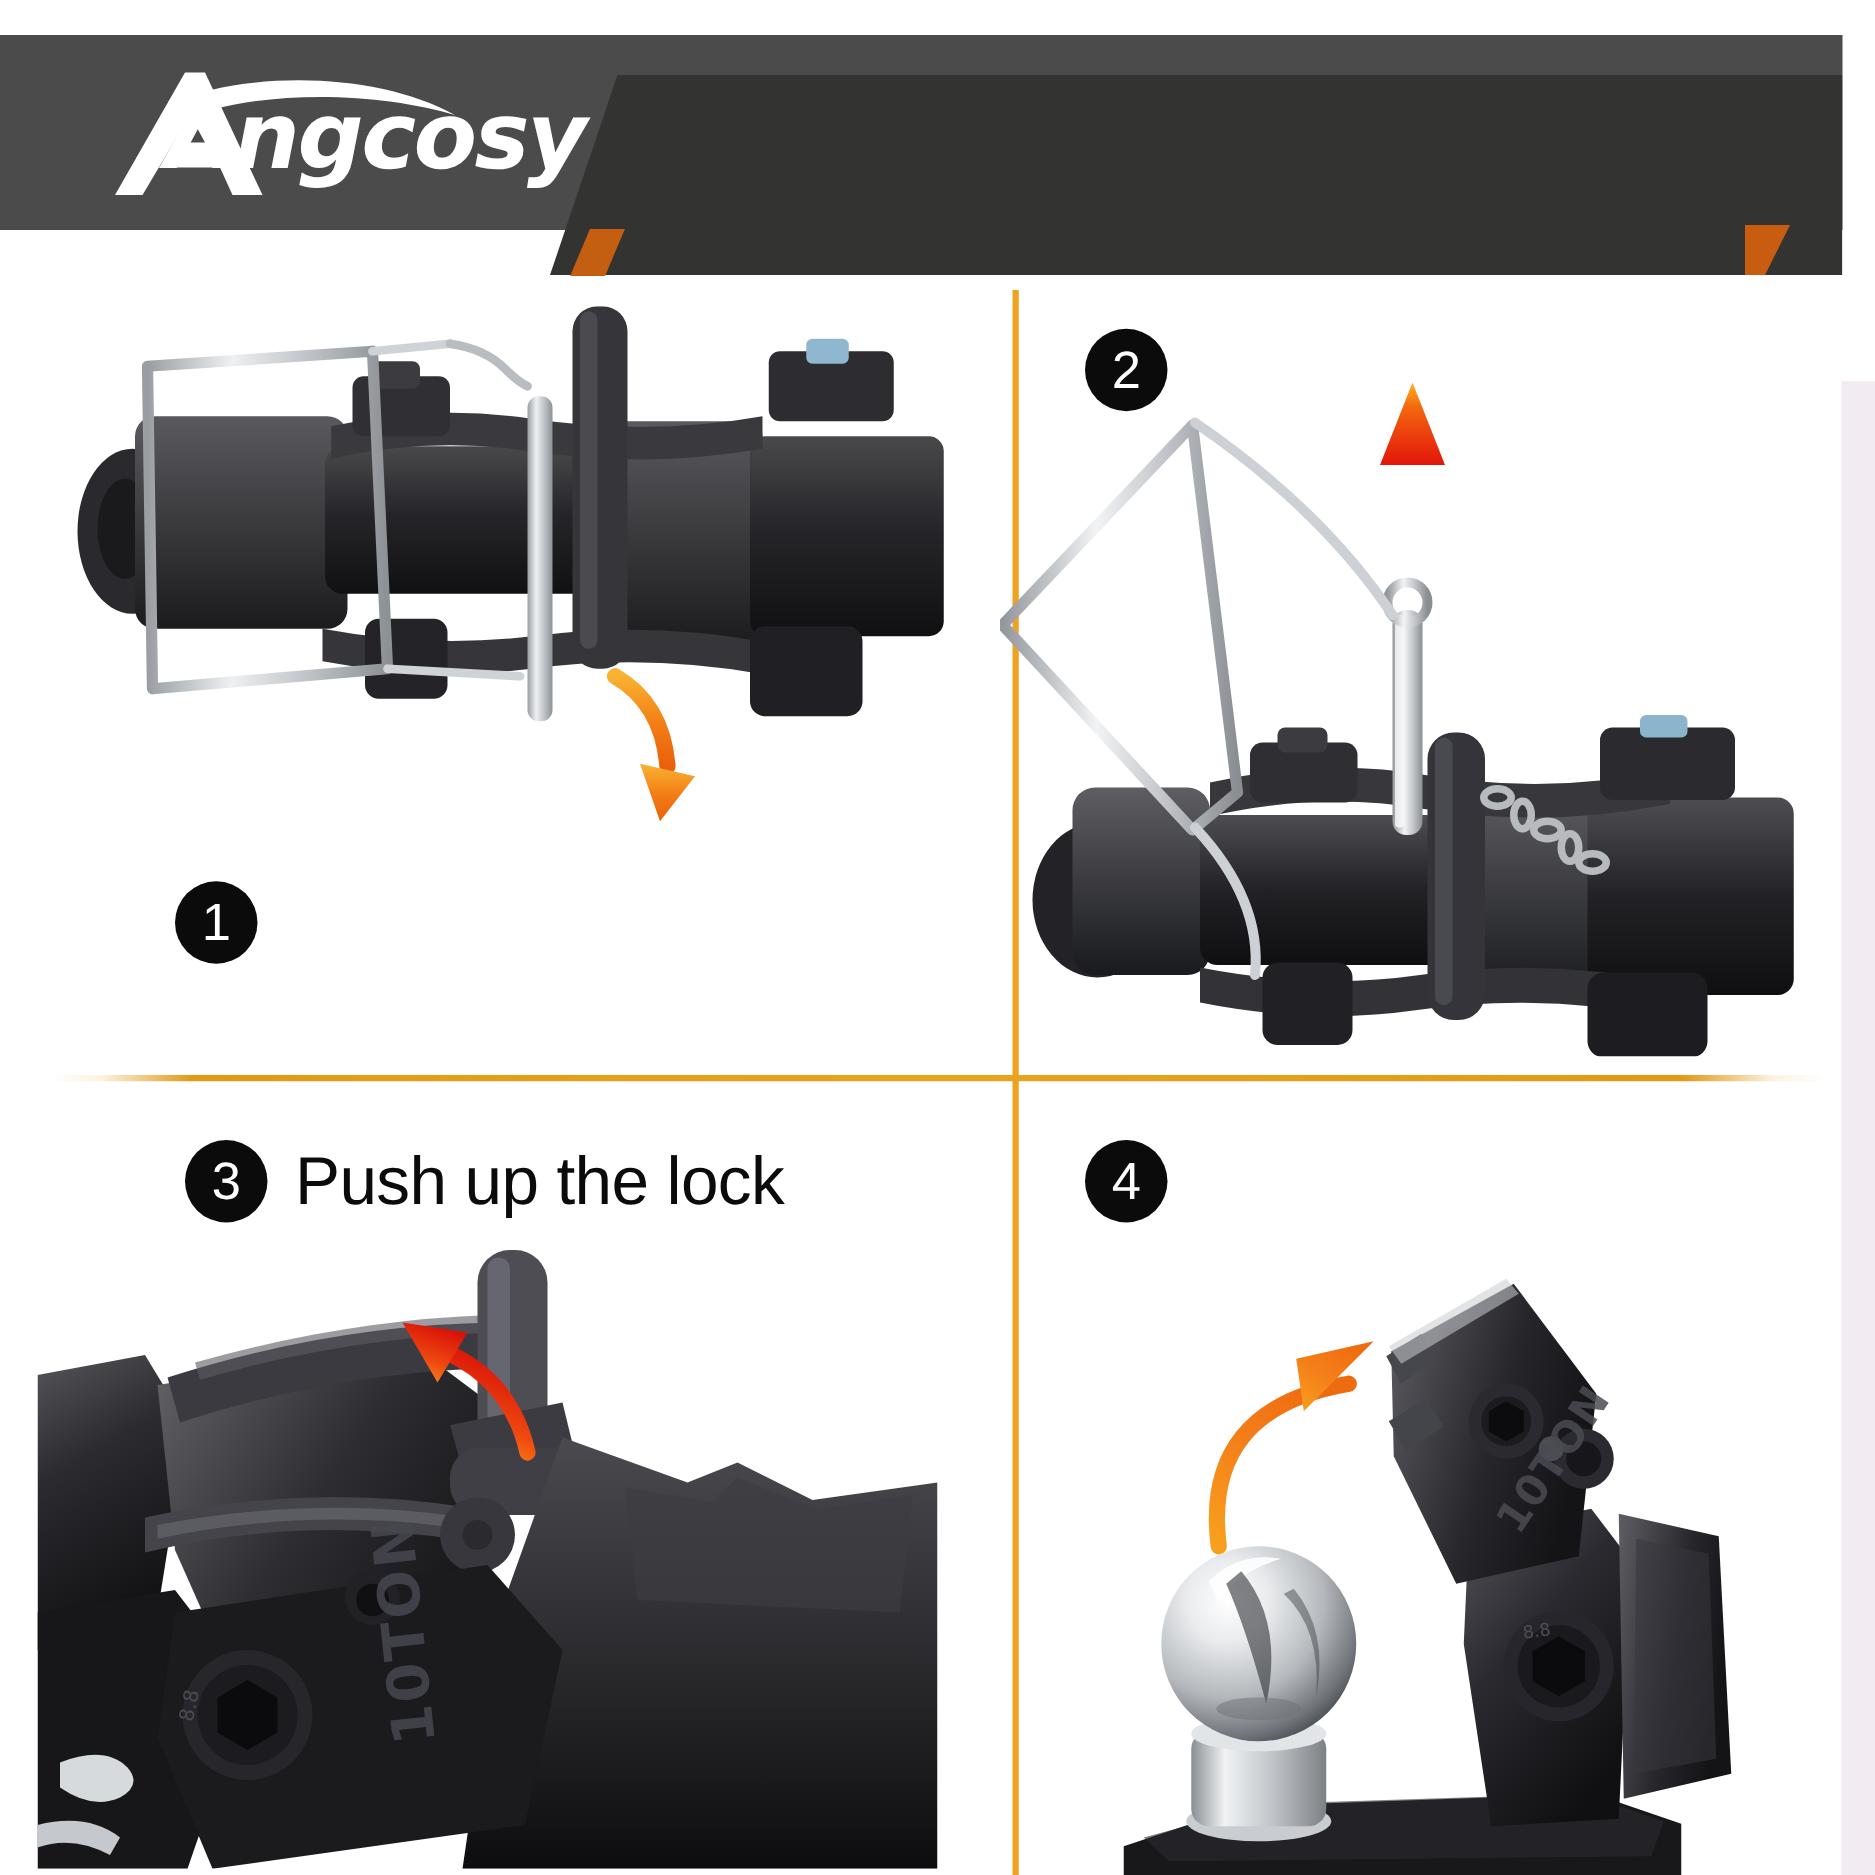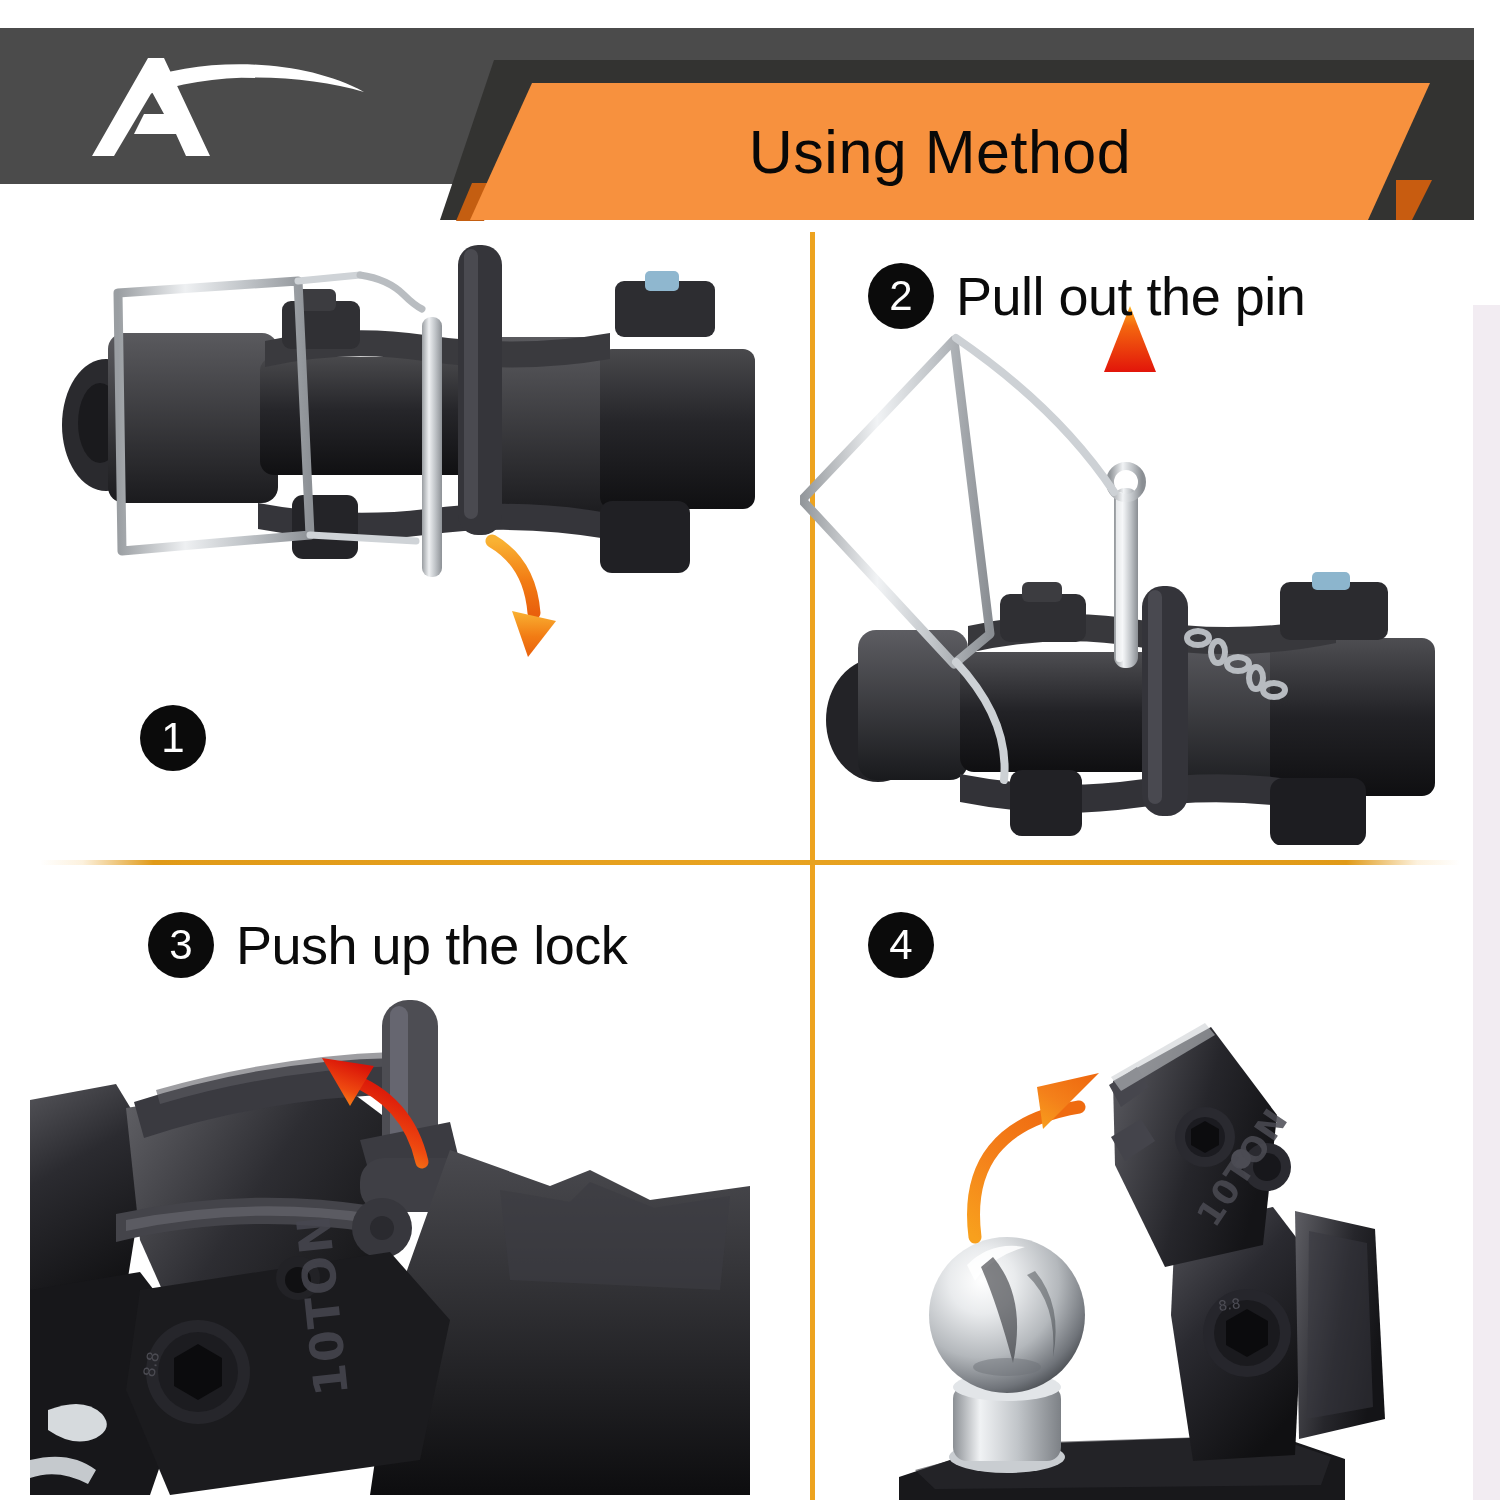--- a/index.html
+++ b/index.html
@@ -181,30 +181,28 @@
 <body>
 
 <div id="page">
 
   <div id="header">
     <div class="band-light"></div>
     <div class="band-dark"></div>
     <div class="ribbon-shadow-l"></div>
     <div class="ribbon-shadow-r"></div>
 
-    <div class="ribbon-orange">
-      <div id="header-title">Using Method</div>
-    </div>
 
     <div id="logo">
       <svg viewBox="0 0 390 120">
 
         <path d="M96 10 L40 108 L62 108 L100 44 L112 66 L92 66 L82 86 L124 86 L134 108 L158 108 L112 10 Z" fill="#ffffff"></path>
         <path d="M84 34 C150 8 250 10 312 44 C252 26 158 22 92 48 Z" fill="#ffffff"></path>
       </svg>
+      <div id="logo-text">Angcosy</div>
     </div>
   </div>
 
   <div class="divider-v"></div>
   <div class="divider-h"></div>
   <div class="edge-strip"></div>
 
   <div class="panel" id="panel-1"></div>
   <div class="illus" id="illus-1">
     <svg viewBox="0 0 700 440">
@@ -341,21 +339,20 @@
         <path d="M156 38 Q258 108 314 192"></path>
         <path d="M156 362 Q210 420 204 480"></path>
       </g>
 
       <path d="M330 172 L330 52" fill="none" stroke="url(#arw2)" stroke-width="10" stroke-linecap="round"></path>
       <path d="M330 6 L356 72 L304 72 Z" fill="url(#arw2)"></path>
     </svg>
   </div>
   <div class="caption" id="caption-2">
     <div class="badge">2</div>
-    <div class="caption-text">Pull out the pin</div>
   </div>
 
   <div class="panel" id="panel-3"></div>
   <div class="illus" id="illus-3">
     <svg viewBox="0 0 720 505">
       <defs>
         <linearGradient id="blk3" x1="0" y1="0" x2="0.3" y2="1">
           <stop offset="0%" stop-color="#55555a"></stop>
           <stop offset="40%" stop-color="#2b2b30"></stop>
           <stop offset="100%" stop-color="#111113"></stop>

